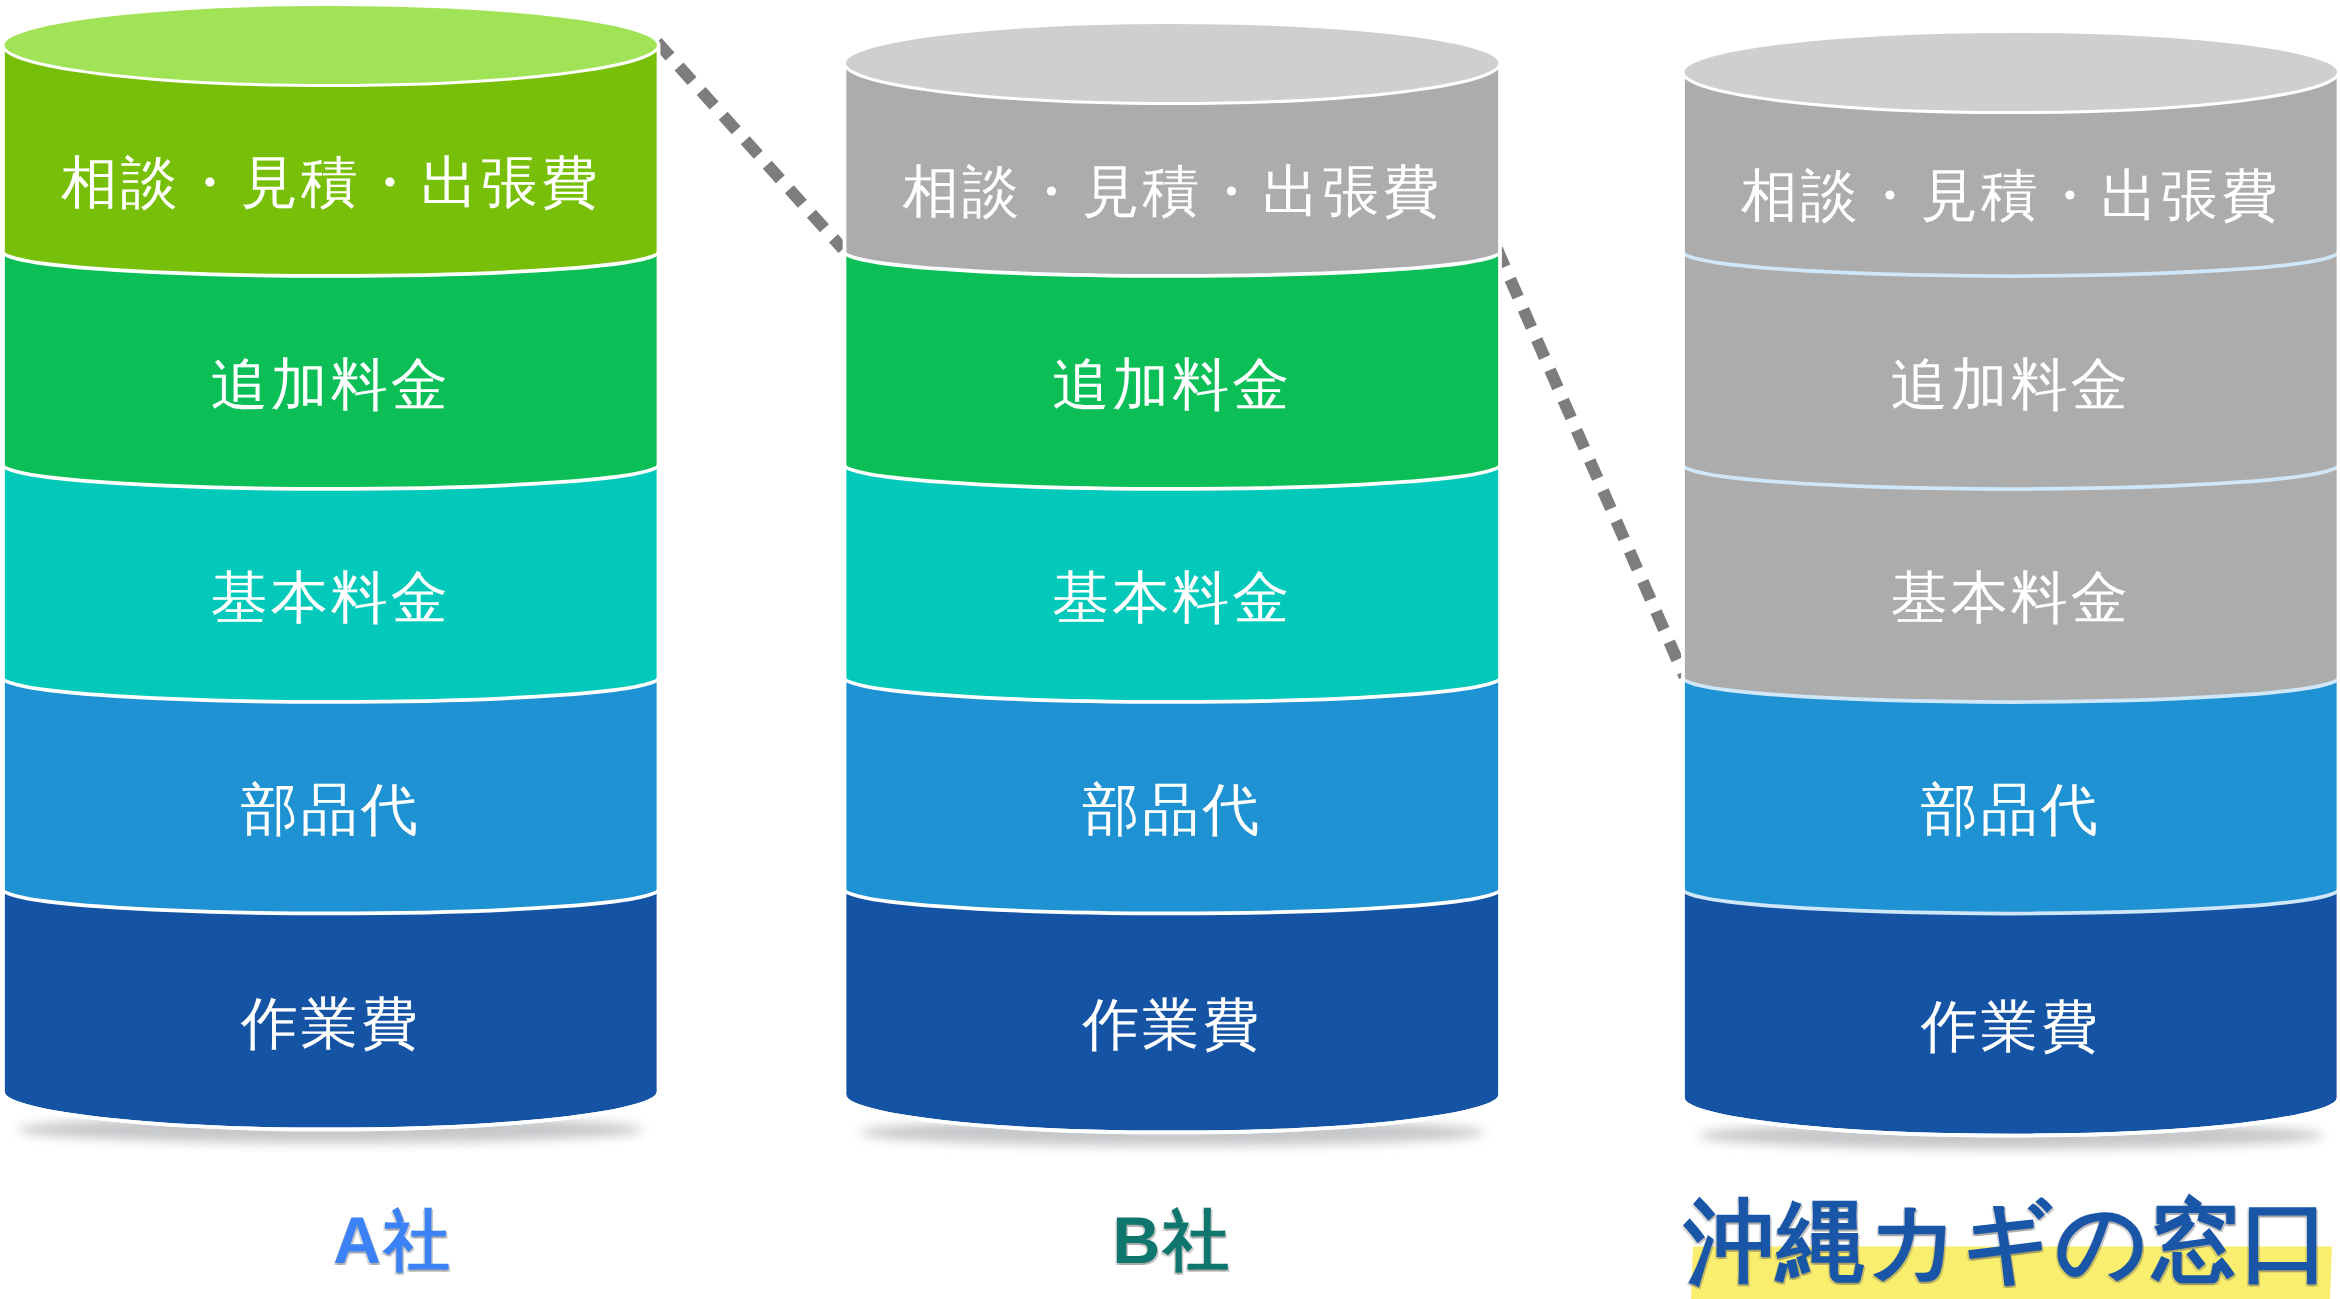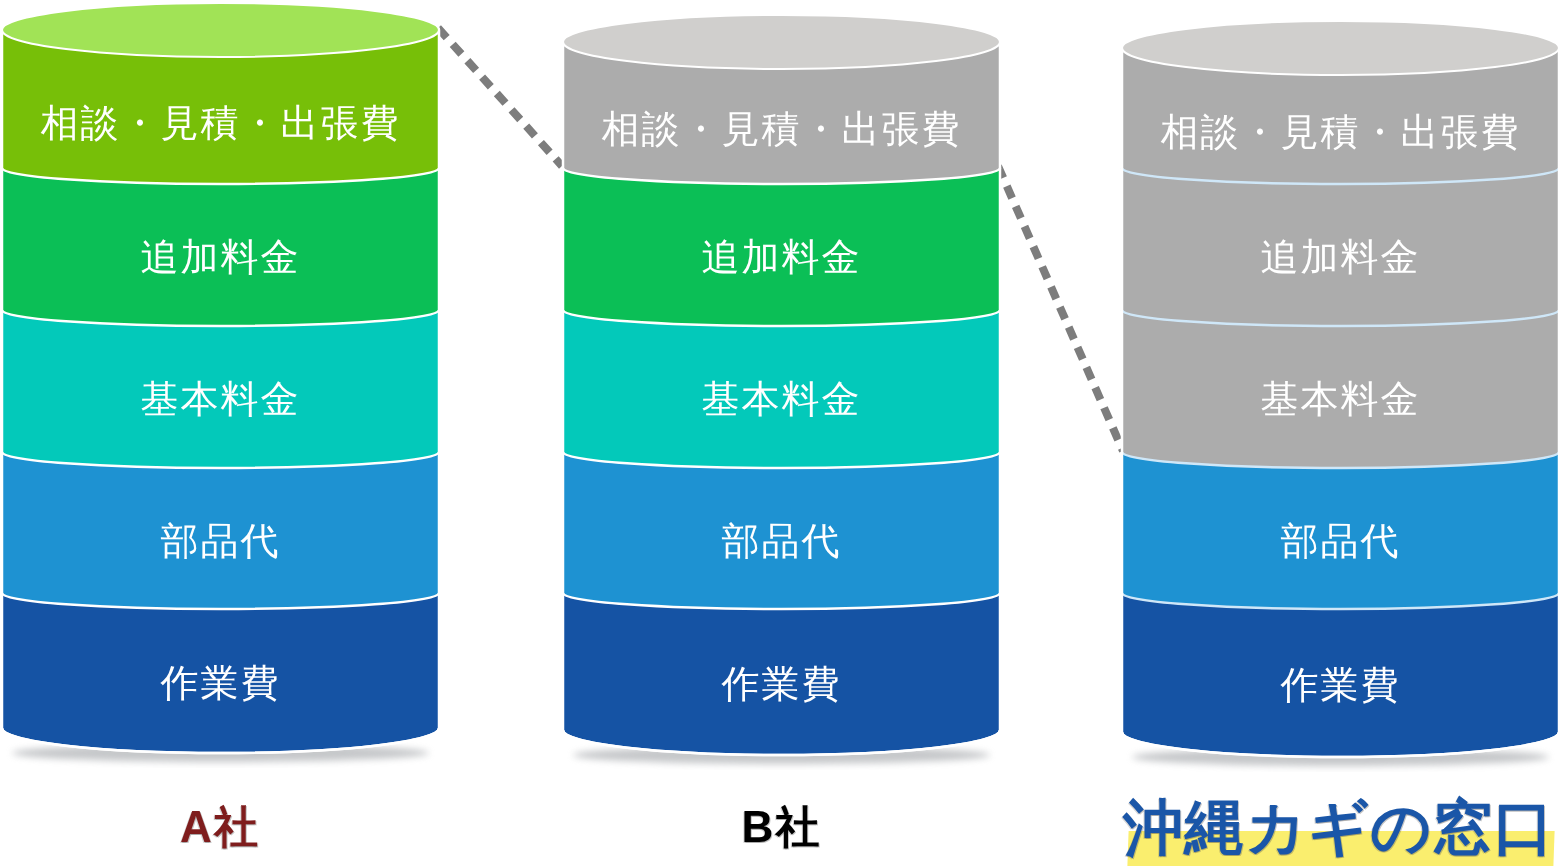--- a/index.html
+++ b/index.html
@@ -96,20 +96,20 @@
         <path d="M 1122 48 A 218.5 27 0 0 1 1559 48 L 1559 732 A 218.5 25 0 0 1 1122 732 Z" fill="none" stroke="#ffffff" stroke-width="2.5"></path>
         <ellipse cx="1340.5" cy="48" rx="218.5" ry="27" fill="#d0cfcd" stroke="#ffffff" stroke-width="2"></ellipse>
         <text x="1340.5" y="131.5" fill="#ffffff" font-size="38" font-weight="500" letter-spacing="2" text-anchor="middle" dominant-baseline="central">相談・見積・出張費</text>
         <text x="1340.5" y="257" fill="#ffffff" font-size="38" font-weight="500" letter-spacing="2" text-anchor="middle" dominant-baseline="central">追加料金</text>
         <text x="1340.5" y="399" fill="#ffffff" font-size="38" font-weight="500" letter-spacing="2" text-anchor="middle" dominant-baseline="central">基本料金</text>
         <text x="1340.5" y="540.5" fill="#ffffff" font-size="38" font-weight="500" letter-spacing="2" text-anchor="middle" dominant-baseline="central">部品代</text>
         <text x="1340.5" y="685" fill="#ffffff" font-size="38" font-weight="500" letter-spacing="2" text-anchor="middle" dominant-baseline="central">作業費</text>
       </g>
     </svg>
 
-  <div class="company-label pos-0" style="color: #7f1d1d;">A社</div>
+  <div class="company-label pos-0" style="color: #3b82f6; margin-left: 42px;">A社</div>
 
-  <div class="company-label pos-1" style="color: #000000;">B社</div>
+  <div class="company-label pos-1" style="color: #0f766e;">B社</div>
 
   <div class="highlight-band" style="background: rgb(250, 238, 110);"></div>
 
   <div class="company-label pos-2" style="color: rgb(26, 86, 168);">沖縄カギの窓口</div>
 </div>
 
 </body></html>

